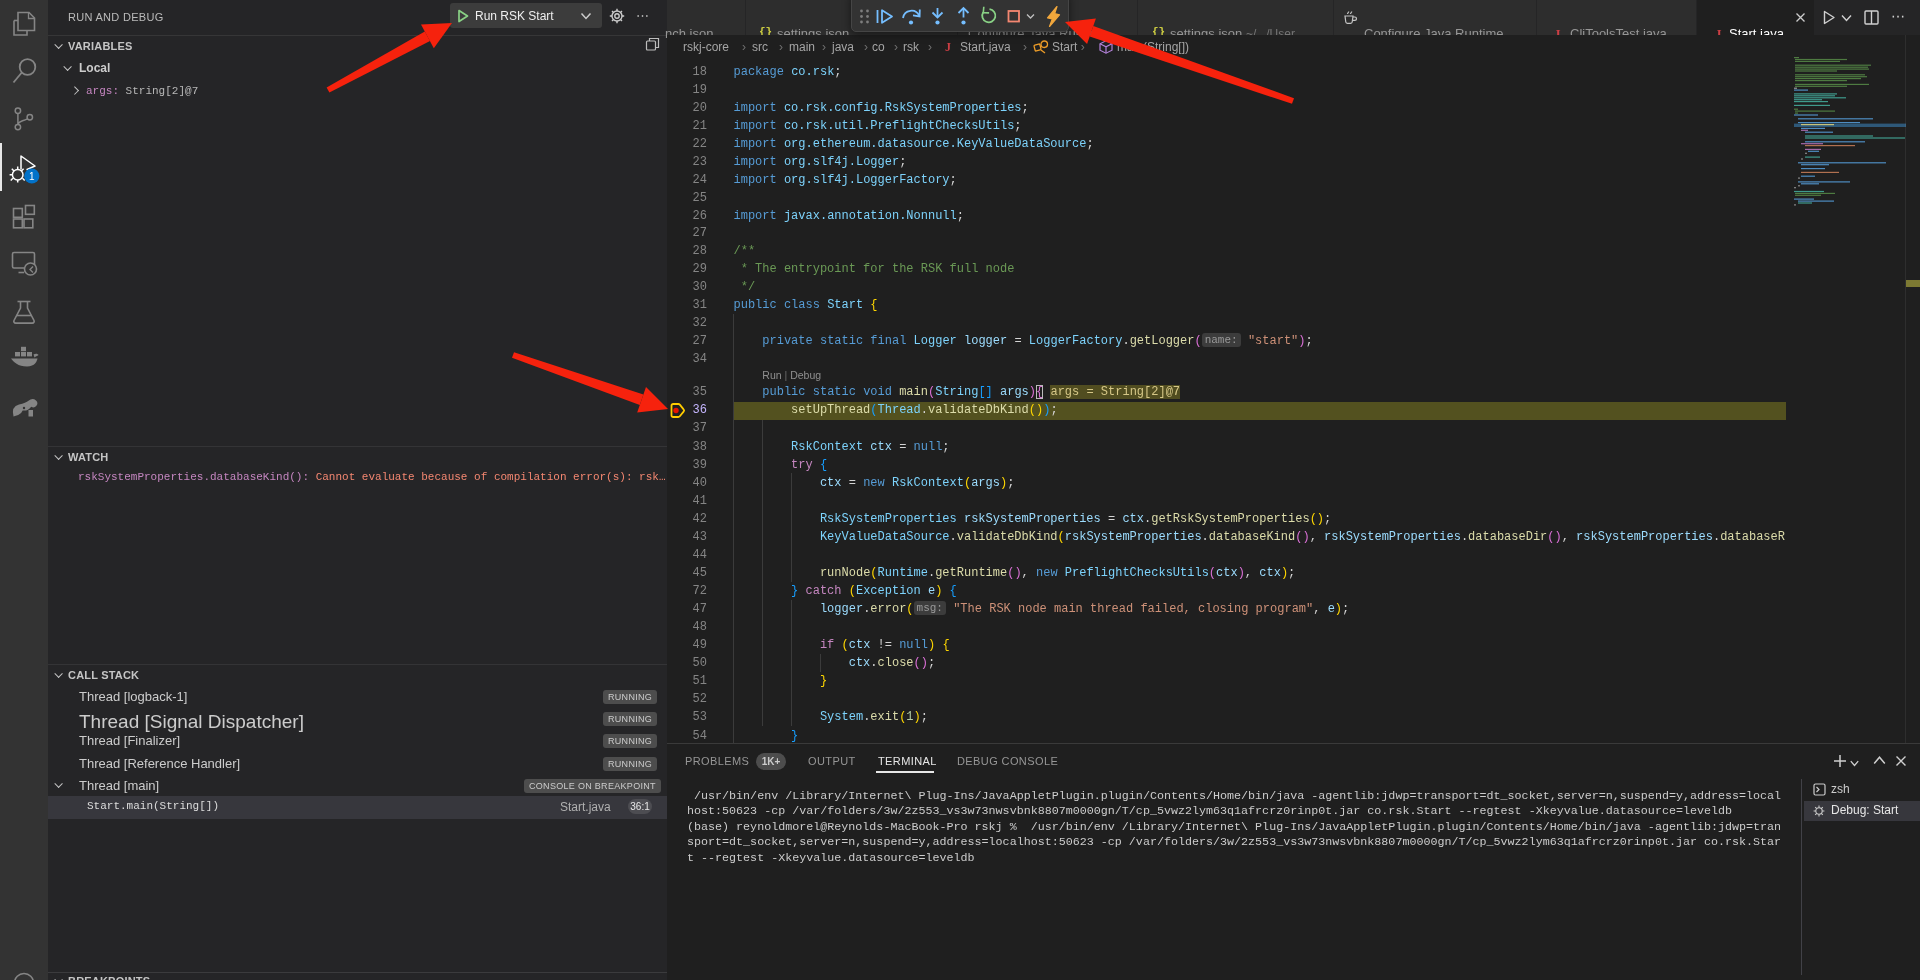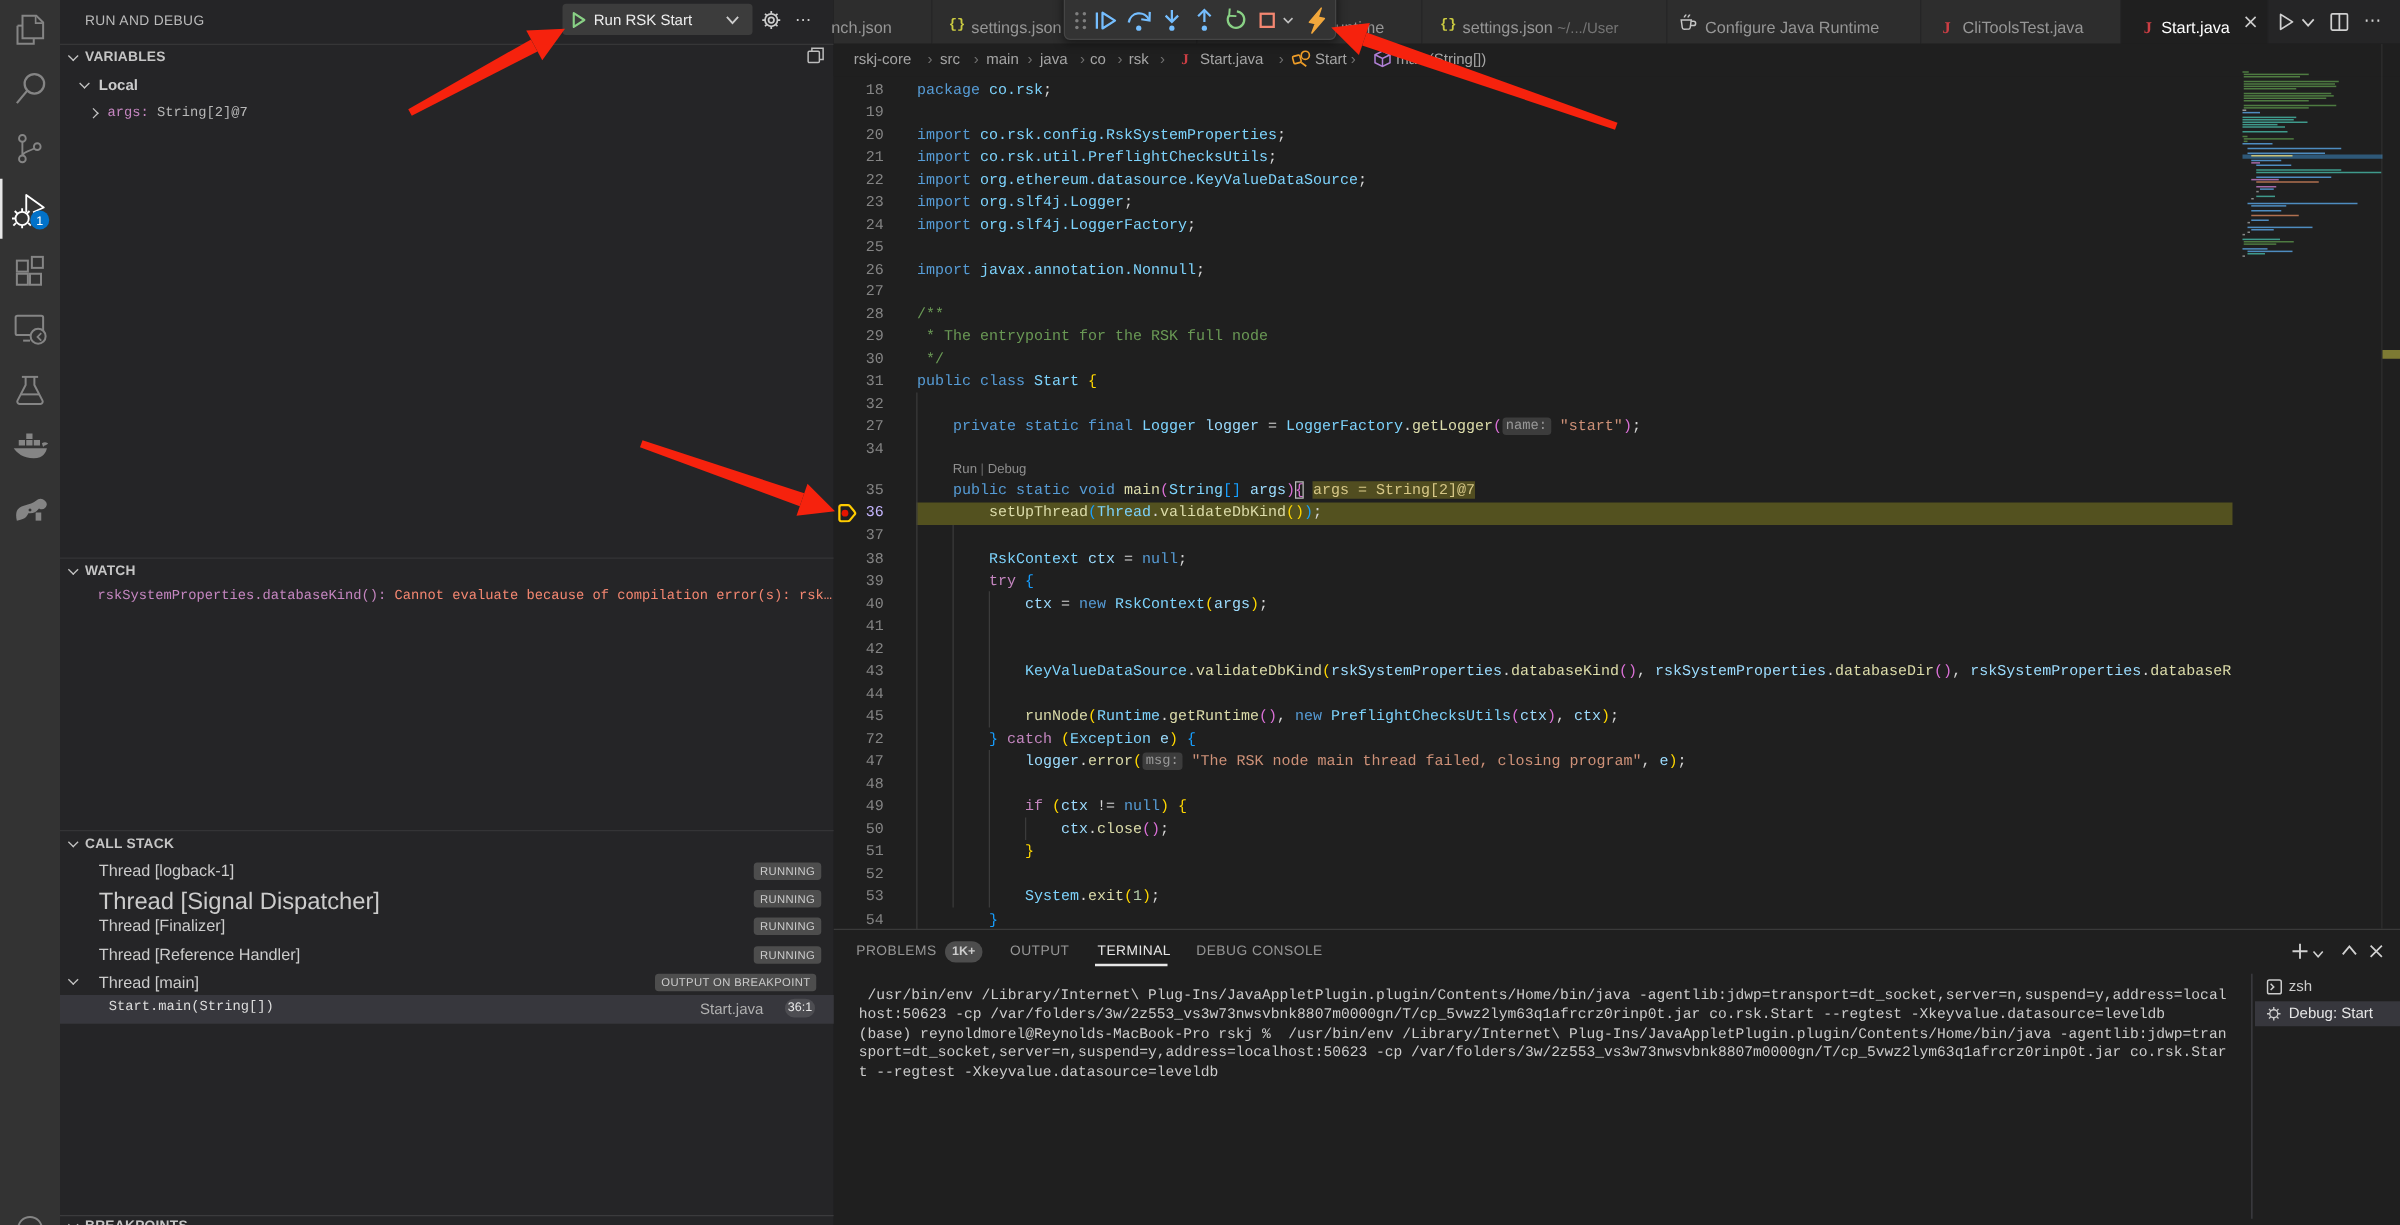--- a/index.html
+++ b/index.html
@@ -17,21 +17,21 @@
   .schev.down:after { transform:rotate(45deg); transform-origin:60% 60%; }
   .schev.right:after { transform:rotate(-45deg); transform-origin:60% 60%; }
   .shead { position:absolute; font-size:11px; font-weight:bold; color:#c5c5c5; letter-spacing:.2px; }
   .mono { font-family:"Liberation Mono", monospace; }
   .badge { position:absolute; background:#4d4d4d; color:#cccccc; font-size:9px;
      border-radius:3px; padding:2px 5px 2px 5px; letter-spacing:.3px; }
   
   #editor { left:667px; top:0; width:1253px; height:980px; background:#1f1f1f; }
   .tab { position:absolute; top:0; height:35px; background:#2d2d2d; font-size:13px; color:#969696;
      border-right:1px solid #252526; }
-  .tabtxt { position:absolute; top:14px; white-space:nowrap;text-align:right; }
+  .tabtxt { position:absolute; top:26px; white-space:nowrap;text-align:right; }
   .code { position:absolute; font-family:"Liberation Mono", monospace; font-size:12px;
      line-height:18px; white-space:pre; color:#d4d4d4; }
   .num { position:absolute; left:667px; width:40px; text-align:right; color:#858585;
      font-family:"Liberation Mono", monospace; font-size:12px; line-height:18px; }
   .kb{color:#569cd6} .kc{color:#c586c0} .ty{color:#7dd3fc} .fn{color:#dcdcaa}
   .vr{color:#9cdcfe} .st{color:#ce9178} .cm{color:#6a9955} .nm{color:#b5cea8}
   .b1{color:#ffd700} .b2{color:#da70d6} .b3{color:#179fff}
   .inlay { display:inline-block; background:#3c3c3c; color:#999999; font-size:11px;
      line-height:14px; height:14px; border-radius:3px; padding:0 3px; vertical-align:1px; }
   .guide { position:absolute; width:1px; background:#3b3b3b; }
@@ -158,21 +158,21 @@
   <div class="abs" style="left:79px;top:689px;font-size:13px;color:#cccccc">Thread [logback-1]</div>
   <div class="badge" style="left:603px;top:690px">RUNNING</div>
   <div class="abs" style="left:79px;top:711px;font-size:19px;color:#cccccc">Thread [Signal Dispatcher]</div>
   <div class="badge" style="left:603px;top:712px">RUNNING</div>
   <div class="abs" style="left:79px;top:733px;font-size:13px;color:#cccccc">Thread [Finalizer]</div>
   <div class="badge" style="left:603px;top:734px">RUNNING</div>
   <div class="abs" style="left:79px;top:756px;font-size:13px;color:#cccccc">Thread [Reference Handler]</div>
   <div class="badge" style="left:603px;top:757px">RUNNING</div>
   <div class="schev down" style="left:55px;top:781px"></div>
   <div class="abs" style="left:79px;top:778px;font-size:13px;color:#cccccc">Thread [main]</div>
-  <div class="badge" style="left:524px;top:779px">OUTPUT ON BREAKPOINT</div>
+  <div class="badge" style="left:524px;top:779px">CONSOLE ON BREAKPOINT</div>
   <div class="abs" style="left:48px;top:796px;width:619px;height:23px;background:#37373d"></div>
   <div class="abs mono" style="left:87px;top:800px;font-size:11px;color:#dddddd">Start.main(String[])</div>
   <div class="abs" style="left:560px;top:800px;font-size:12px;color:#b0b0b0">Start.java</div>
   <div class="abs" style="left:628px;top:799px;width:24px;height:15px;background:#4d4d52;border-radius:8px;color:#e8e8e8;font-size:10px;text-align:center;line-height:15px">36:1</div>
 
   <div class="abs" style="left:48px;top:972px;width:619px;height:1px;background:rgba(255,255,255,.1)"></div>
   <div class="schev down" style="left:55px;top:977px"></div>
   <div class="shead" style="left:68px;top:975px">BREAKPOINTS</div>
 
   <div class="abs" style="left:667px;top:0;width:1253px;height:35px;background:#252526"></div>
@@ -320,20 +320,21 @@
   <div class="code cm" style="left:733.5px;top:260.2px"> * The entrypoint for the RSK full node</div>
   <div class="code cm" style="left:733.5px;top:278.1px"> */</div>
   <div class="code" style="left:733.5px;top:296px"><span class="kb">public</span> <span class="kb">class</span> <span class="ty">Start</span> <span class="b1">{</span></div>
   <div class="code" style="left:733.5px;top:331.8px">    <span class="kb">private</span> <span class="kb">static</span> <span class="kb">final</span> <span class="ty">Logger</span> <span class="vr">logger</span> = <span class="ty">LoggerFactory</span>.<span class="fn">getLogger</span><span class="b2">(</span><span class="inlay">name:</span> <span class="st">"start"</span><span class="b2">)</span>;</div>
   <div class="abs" style="left:762.3px;top:369px;font-size:10.5px;color:#8f8f8f">Run <span style="color:#6a6a6a">|</span> Debug</div>
   <div class="code" style="left:733.5px;top:383.3px">    <span class="kb">public</span> <span class="kb">static</span> <span class="kb">void</span> <span class="fn">main</span><span class="b2">(</span><span class="ty">String</span><span class="b3">[]</span> <span class="vr">args</span><span class="b2">)</span><span class="b2" style="outline:1px solid #bbbbbb;outline-offset:-1px">{</span> <span style="background:#514d20;color:#d6c787">args = String[2]@7</span></div>
   <div class="code" style="left:733.5px;top:401.3px">        <span class="fn">setUpThread</span><span class="b3">(</span><span class="ty">Thread</span>.<span class="fn">validateDbKind</span><span class="b1">()</span><span class="b3">)</span>;</div>
   <div class="code" style="left:733.5px;top:437.5px">        <span class="ty">RskContext</span> <span class="vr">ctx</span> = <span class="kb">null</span>;</div>
   <div class="code" style="left:733.5px;top:455.5px">        <span class="kc">try</span> <span class="b3">{</span></div>
   <div class="code" style="left:733.5px;top:473.6px">            <span class="vr">ctx</span> = <span class="kb">new</span> <span class="ty">RskContext</span><span class="b1">(</span><span class="vr">args</span><span class="b1">)</span>;</div>
+  <div class="code" style="left:733.5px;top:509.7px">            <span class="ty">RskSystemProperties</span> <span class="vr">rskSystemProperties</span> = <span class="vr">ctx</span>.<span class="fn">getRskSystemProperties</span><span class="b1">()</span>;</div>
   <div class="code" style="left:733.5px;top:527.8px;width:1052px;overflow:hidden">            <span class="ty">KeyValueDataSource</span>.<span class="fn">validateDbKind</span><span class="b1">(</span><span class="vr">rskSystemProperties</span>.<span class="fn">databaseKind</span><span class="b2">()</span>, <span class="vr">rskSystemProperties</span>.<span class="fn">databaseDir</span><span class="b2">()</span>, <span class="vr">rskSystemProperties</span>.<span class="fn">databaseR</span></div>
   <div class="code" style="left:733.5px;top:563.9px">            <span class="fn">runNode</span><span class="b1">(</span><span class="ty">Runtime</span>.<span class="fn">getRuntime</span><span class="b2">()</span>, <span class="kb">new</span> <span class="ty">PreflightChecksUtils</span><span class="b2">(</span><span class="vr">ctx</span><span class="b2">)</span>, <span class="vr">ctx</span><span class="b1">)</span>;</div>
   <div class="code" style="left:733.5px;top:582px">        <span class="b3">}</span> <span class="kc">catch</span> <span class="b1">(</span><span class="ty">Exception</span> <span class="vr">e</span><span class="b1">)</span> <span class="b3">{</span></div>
   <div class="code" style="left:733.5px;top:600.1px">            <span class="vr">logger</span>.<span class="fn">error</span><span class="b1">(</span><span class="inlay">msg:</span> <span class="st">"The RSK node main thread failed, closing program"</span>, <span class="vr">e</span><span class="b1">)</span>;</div>
   <div class="code" style="left:733.5px;top:636.2px">            <span class="kc">if</span> <span class="b1">(</span><span class="vr">ctx</span> != <span class="kb">null</span><span class="b1">)</span> <span class="b1">{</span></div>
   <div class="code" style="left:733.5px;top:654.3px">                <span class="vr">ctx</span>.<span class="fn">close</span><span class="b2">()</span>;</div>
   <div class="code" style="left:733.5px;top:672.3px">            <span class="b1">}</span></div>
   <div class="code" style="left:733.5px;top:708.4px">            <span class="ty">System</span>.<span class="fn">exit</span><span class="b1">(</span><span class="nm">1</span><span class="b1">)</span>;</div>
   <div class="code" style="left:733.5px;top:726.5px">        <span class="b3">}</span></div>
   <svg class="abs" style="left:1786px;top:35px" width="134" height="708" viewBox="0 0 134 708">

